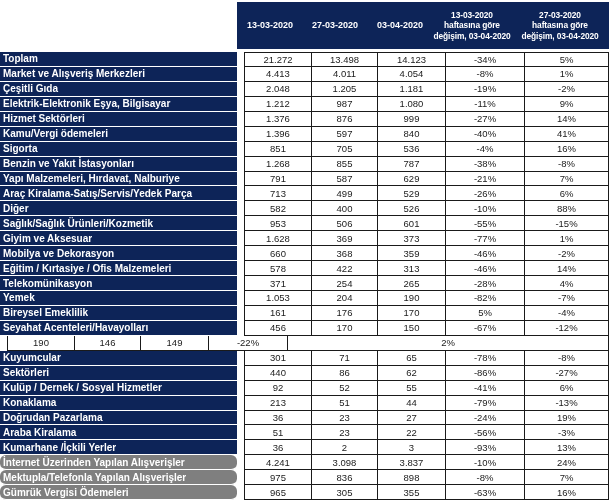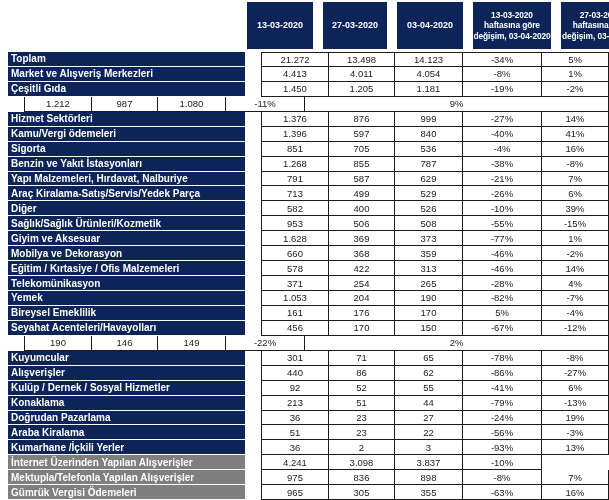--- a/index.html
+++ b/index.html
@@ -3,39 +3,39 @@
 <meta charset="utf-8">
 <style>
   html,body { margin:0; padding:0; background:#ffffff; }
   body { width:609px; height:500px; font-family:"Liberation Sans", sans-serif; }
   .wrap { position:relative; width:609px; height:500px; background:#fff; overflow:hidden; }
 
   
   .header { position:absolute; top:2px; left:0; height:47px; width:609px; display:flex; }
   .h-spacer { width:237px; flex:none; background:#fff; }
   .h-cell {
-    flex:none; margin-left:10px; box-sizing:border-box;
+    flex:none; margin-left:0; box-sizing:border-box;
     background:var(--navy); color:#fff; font-weight:bold; font-size:9px;
     display:flex; flex-direction:column; align-items:center; justify-content:center;
     text-align:left; line-height:1.25; padding:0 1px;
   }
   .h-cell.multi { font-size:8.4px; letter-spacing:-0.1px; }
   .h-line { white-space:nowrap; }
 
   
   .rows { position:absolute; top:52px; left:0; width:609px; height:448px; display:flex; flex-direction:column; }
-  .row { flex:1 1 0; display:flex; min-height:0;padding-left:8px; }
+  .row { flex:1 1 0; display:flex; min-height:0; }
   .label {
     width:237px; flex:none; box-sizing:border-box;
     background:var(--navy); color:#fff; font-weight:bold; font-size:10px;
     display:flex; align-items:center; padding-left:3px;
     border-bottom:1px solid #fff; white-space:nowrap; overflow:hidden;
   }
-  .row.gray .label { background:var(--gray); }
-  .cells { flex:1; display:flex; margin-left:16px; }
+  .row.gray .label { background:var(--gray);border-radius:6px; }
+  .cells { flex:1; display:flex; margin-left:7px;justify-content:space-between; }
   .cell {
     flex:none; box-sizing:border-box; background:#fff; color:#1a1a1a; font-size:9.5px;
     display:flex; align-items:center; justify-content:center;
     border-right:1px solid var(--border); border-bottom:1px solid var(--border);
     white-space:nowrap;
   }
   .cell:first-child { border-left:1px solid var(--border); }
   .row:first-child .cell { border-top:1px solid var(--border); }
   .cell.c0 { width:68px; }
   .cell.c1 { width:66px; }
@@ -91,28 +91,29 @@
           <div class="cell c0">4.413</div>
           <div class="cell c1">4.011</div>
           <div class="cell c2">4.054</div>
           <div class="cell c3">-8%</div>
           <div class="cell c4">1%</div>
         </div>
       </div>
       <div class="row">
         <div class="label">Çeşitli Gıda</div>
         <div class="cells">
-          <div class="cell c0">1.450</div>
+          <div class="cell c0">2.048</div>
           <div class="cell c1">1.205</div>
           <div class="cell c2">1.181</div>
           <div class="cell c3">-19%</div>
           <div class="cell c4">-2%</div>
         </div>
       </div>
       <div class="row">
+        <div class="label">Elektrik-Elektronik Eşya, Bilgisayar</div>
         <div class="cells">
           <div class="cell c0">1.212</div>
           <div class="cell c1">987</div>
           <div class="cell c2">1.080</div>
           <div class="cell c3">-11%</div>
           <div class="cell c4">9%</div>
         </div>
       </div>
       <div class="row">
         <div class="label">Hizmet Sektörleri</div>
@@ -174,29 +175,29 @@
           <div class="cell c4">6%</div>
         </div>
       </div>
       <div class="row">
         <div class="label">Diğer</div>
         <div class="cells">
           <div class="cell c0">582</div>
           <div class="cell c1">400</div>
           <div class="cell c2">526</div>
           <div class="cell c3">-10%</div>
-          <div class="cell c4">39%</div>
+          <div class="cell c4">88%</div>
         </div>
       </div>
       <div class="row">
         <div class="label">Sağlık/Sağlık Ürünleri/Kozmetik</div>
         <div class="cells">
           <div class="cell c0">953</div>
           <div class="cell c1">506</div>
-          <div class="cell c2">508</div>
+          <div class="cell c2">601</div>
           <div class="cell c3">-55%</div>
           <div class="cell c4">-15%</div>
         </div>
       </div>
       <div class="row">
         <div class="label">Giyim ve Aksesuar</div>
         <div class="cells">
           <div class="cell c0">1.628</div>
           <div class="cell c1">369</div>
           <div class="cell c2">373</div>
@@ -277,21 +278,21 @@
         <div class="label">Kuyumcular</div>
         <div class="cells">
           <div class="cell c0">301</div>
           <div class="cell c1">71</div>
           <div class="cell c2">65</div>
           <div class="cell c3">-78%</div>
           <div class="cell c4">-8%</div>
         </div>
       </div>
       <div class="row">
-        <div class="label">Alışverişler</div>
+        <div class="label">Sektörleri</div>
         <div class="cells">
           <div class="cell c0">440</div>
           <div class="cell c1">86</div>
           <div class="cell c2">62</div>
           <div class="cell c3">-86%</div>
           <div class="cell c4">-27%</div>
         </div>
       </div>
       <div class="row">
         <div class="label">Kulüp / Dernek / Sosyal Hizmetler</div>
@@ -343,20 +344,21 @@
           <div class="cell c4">13%</div>
         </div>
       </div>
       <div class="row gray">
         <div class="label">İnternet Üzerinden Yapılan Alışverişler</div>
         <div class="cells">
           <div class="cell c0">4.241</div>
           <div class="cell c1">3.098</div>
           <div class="cell c2">3.837</div>
           <div class="cell c3">-10%</div>
+          <div class="cell c4">24%</div>
         </div>
       </div>
       <div class="row gray">
         <div class="label">Mektupla/Telefonla Yapılan Alışverişler</div>
         <div class="cells">
           <div class="cell c0">975</div>
           <div class="cell c1">836</div>
           <div class="cell c2">898</div>
           <div class="cell c3">-8%</div>
           <div class="cell c4">7%</div>

